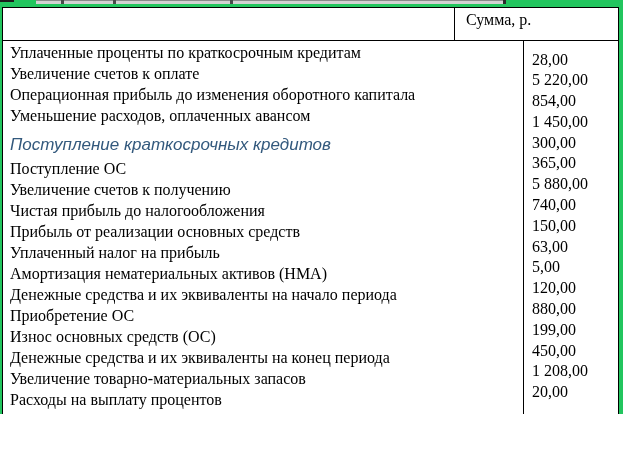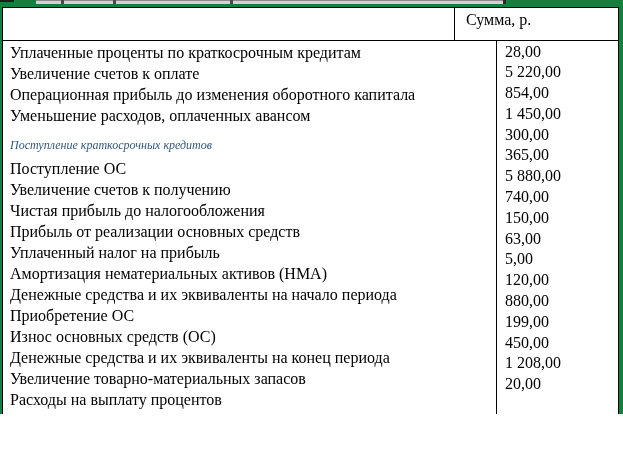--- a/index.html
+++ b/index.html
@@ -1,20 +1,20 @@
 <!DOCTYPE html>
 <html><head>
 <meta charset="utf-8">
 <style>
   html, body { margin: 0; padding: 0; background: #ffffff; }
   .screen {
     position: relative;
     width: 623px;
     height: 414px;
-    background: #15803d;
+    background: #22c55e;
     overflow: hidden;
     font-family: "Liberation Serif", serif;
     color: #000000;
   }
 
   
   .strip-black {
     position: absolute; left: 0; top: 0;
     width: 14px; height: 2px; background: #1c1c1c;
   }
@@ -65,32 +65,33 @@
     padding: 1px 1px 0 7px;
     font-size: 16px;
     line-height: 21px;
     text-align: justify;
     overflow: hidden;
   }
   .b-left p { margin: 0; }
   .b-right {
     flex: 1;
     border-left: 1.5px solid #000000;
-    padding: 1px 0 0 8px;
+    padding: 9px 0 0 8px;
     font-size: 16px;
     line-height: 20.8px;
     overflow: hidden;
+    margin-left: 27px;
   }
   .amt { white-space: nowrap; }
 
   
   .drag-token {
-    font-family: Liberation Serif, serif;
+    font-family: Liberation Sans, sans-serif;
     font-style: italic;
-    font-size: 12px;
+    font-size: 17px;
     line-height: 20px;
     color: #33597d;
     text-align: left;
     margin: 9px 0 3px 0 !important;
     cursor: move;
   }
 </style>
 </head>
 <body>
 

